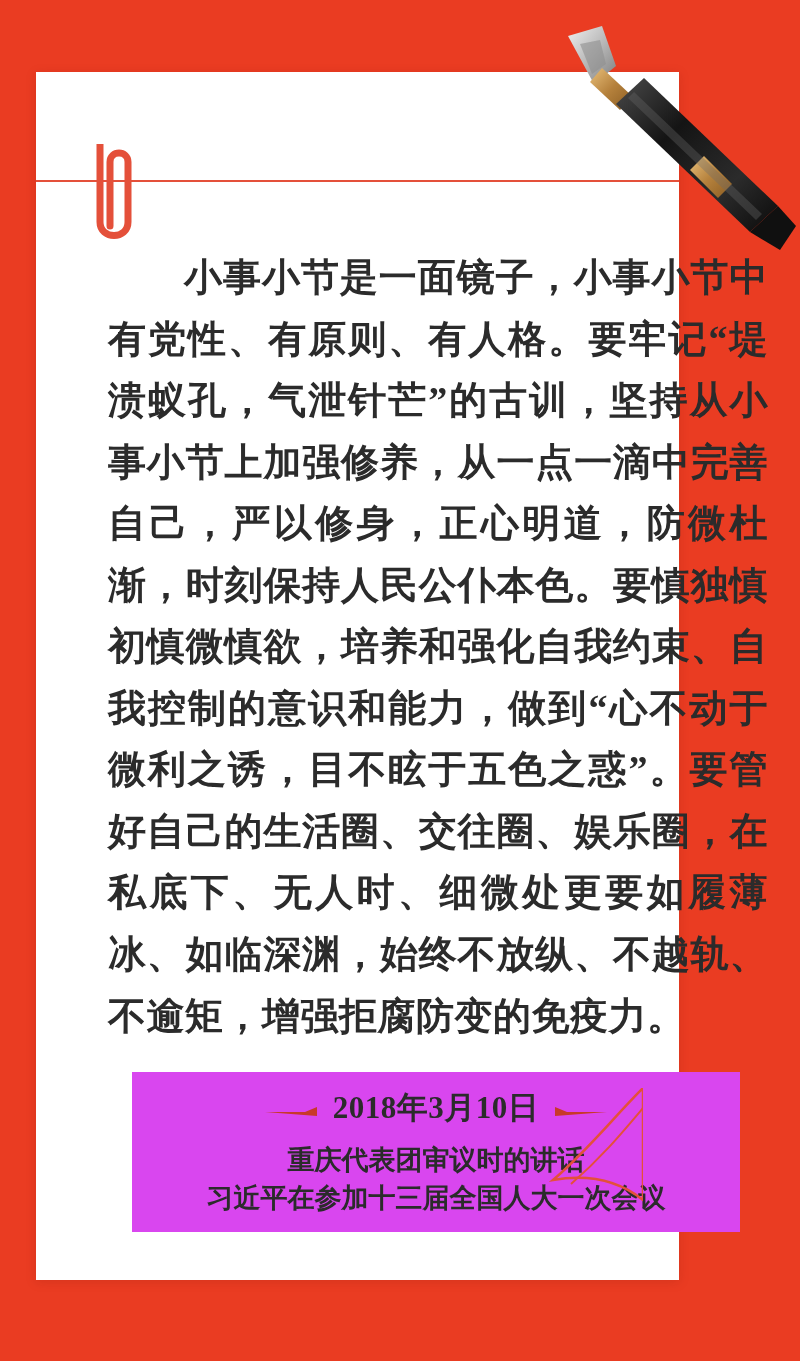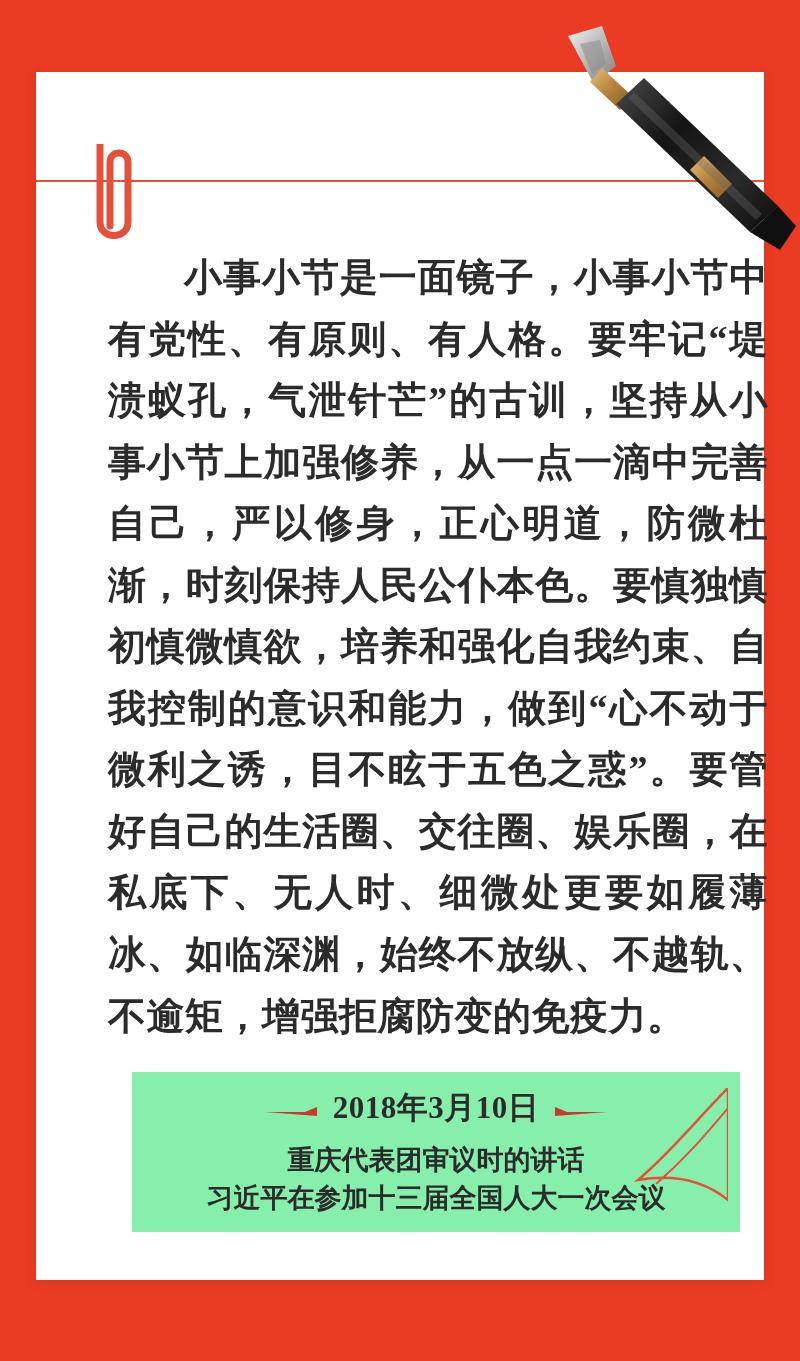--- a/index.html
+++ b/index.html
@@ -14,21 +14,21 @@
     background: #ea3c22;
     overflow: hidden;
     font-family: "Liberation Serif", "DejaVu Serif", serif;
   }
 
   
   .card {
     position: absolute;
     left: 36px;
     top: 72px;
-    width: 728px;
+    width: 643px;
     height: 1208px;
     background: #ffffff;
     box-shadow: 0 2px 10px rgba(120, 20, 10, 0.18);
   }
 
   
   .card-rule {
     position: absolute;
     left: 0;
     top: 108px;
@@ -73,21 +73,21 @@
     font-family: "Liberation Serif", "DejaVu Serif", serif;
   }
 
   
   .attrib {
     position: absolute;
     left: 96px;
     top: 1000px;
     width: 608px;
     height: 160px;
-    background: #86efac;
+    background: #d946ef;
     display: flex;
     flex-direction: column;
     align-items: center;
     justify-content: center;
   }
   .attrib-date-row {
     display: flex;
     align-items: center;
     justify-content: center;
     gap: 16px;

